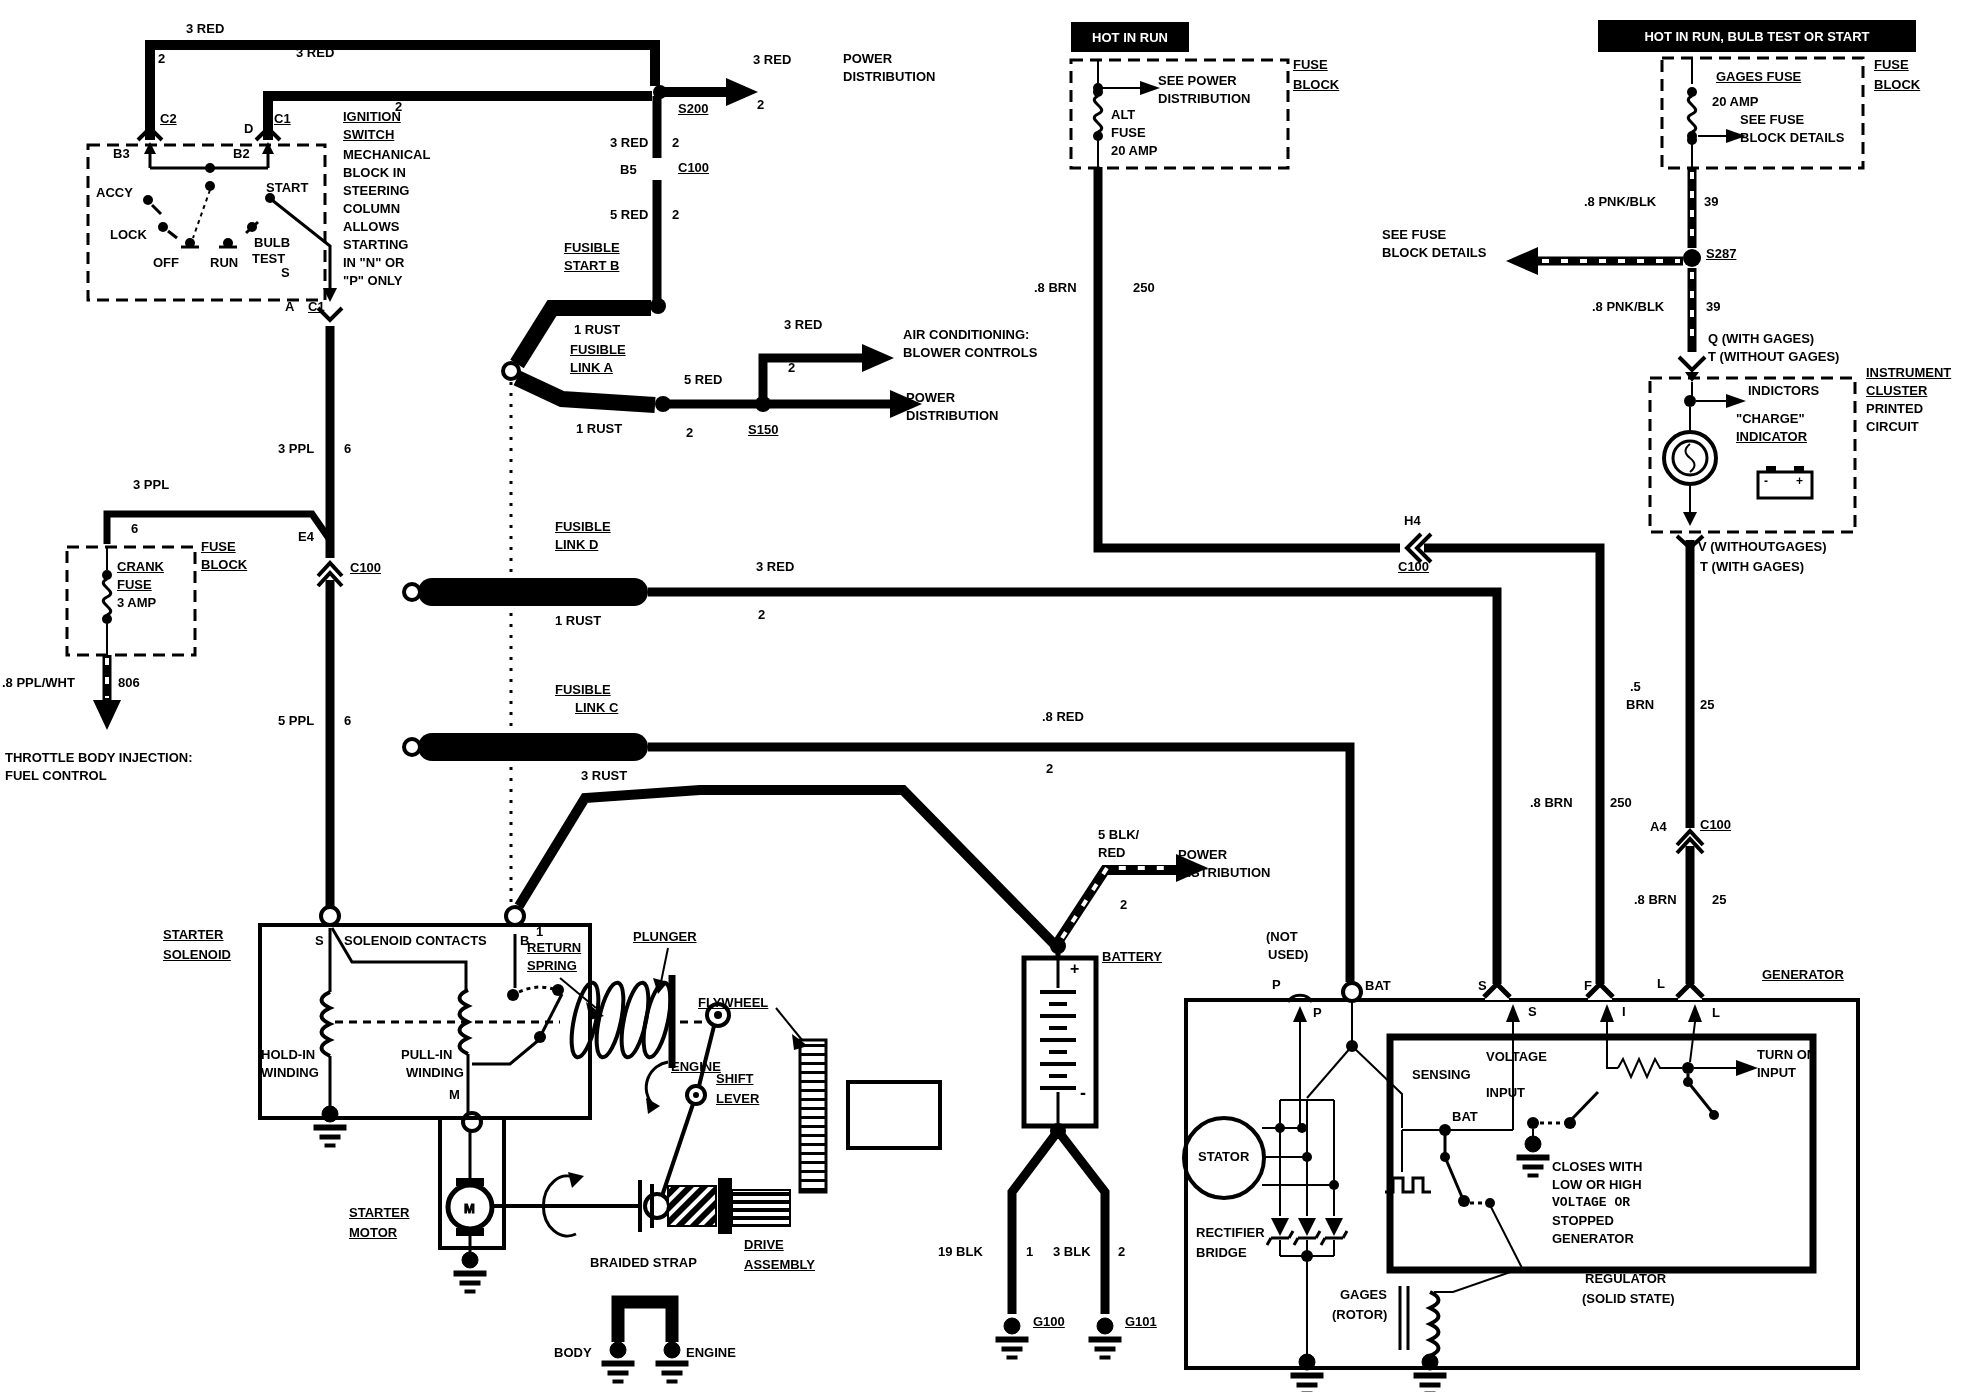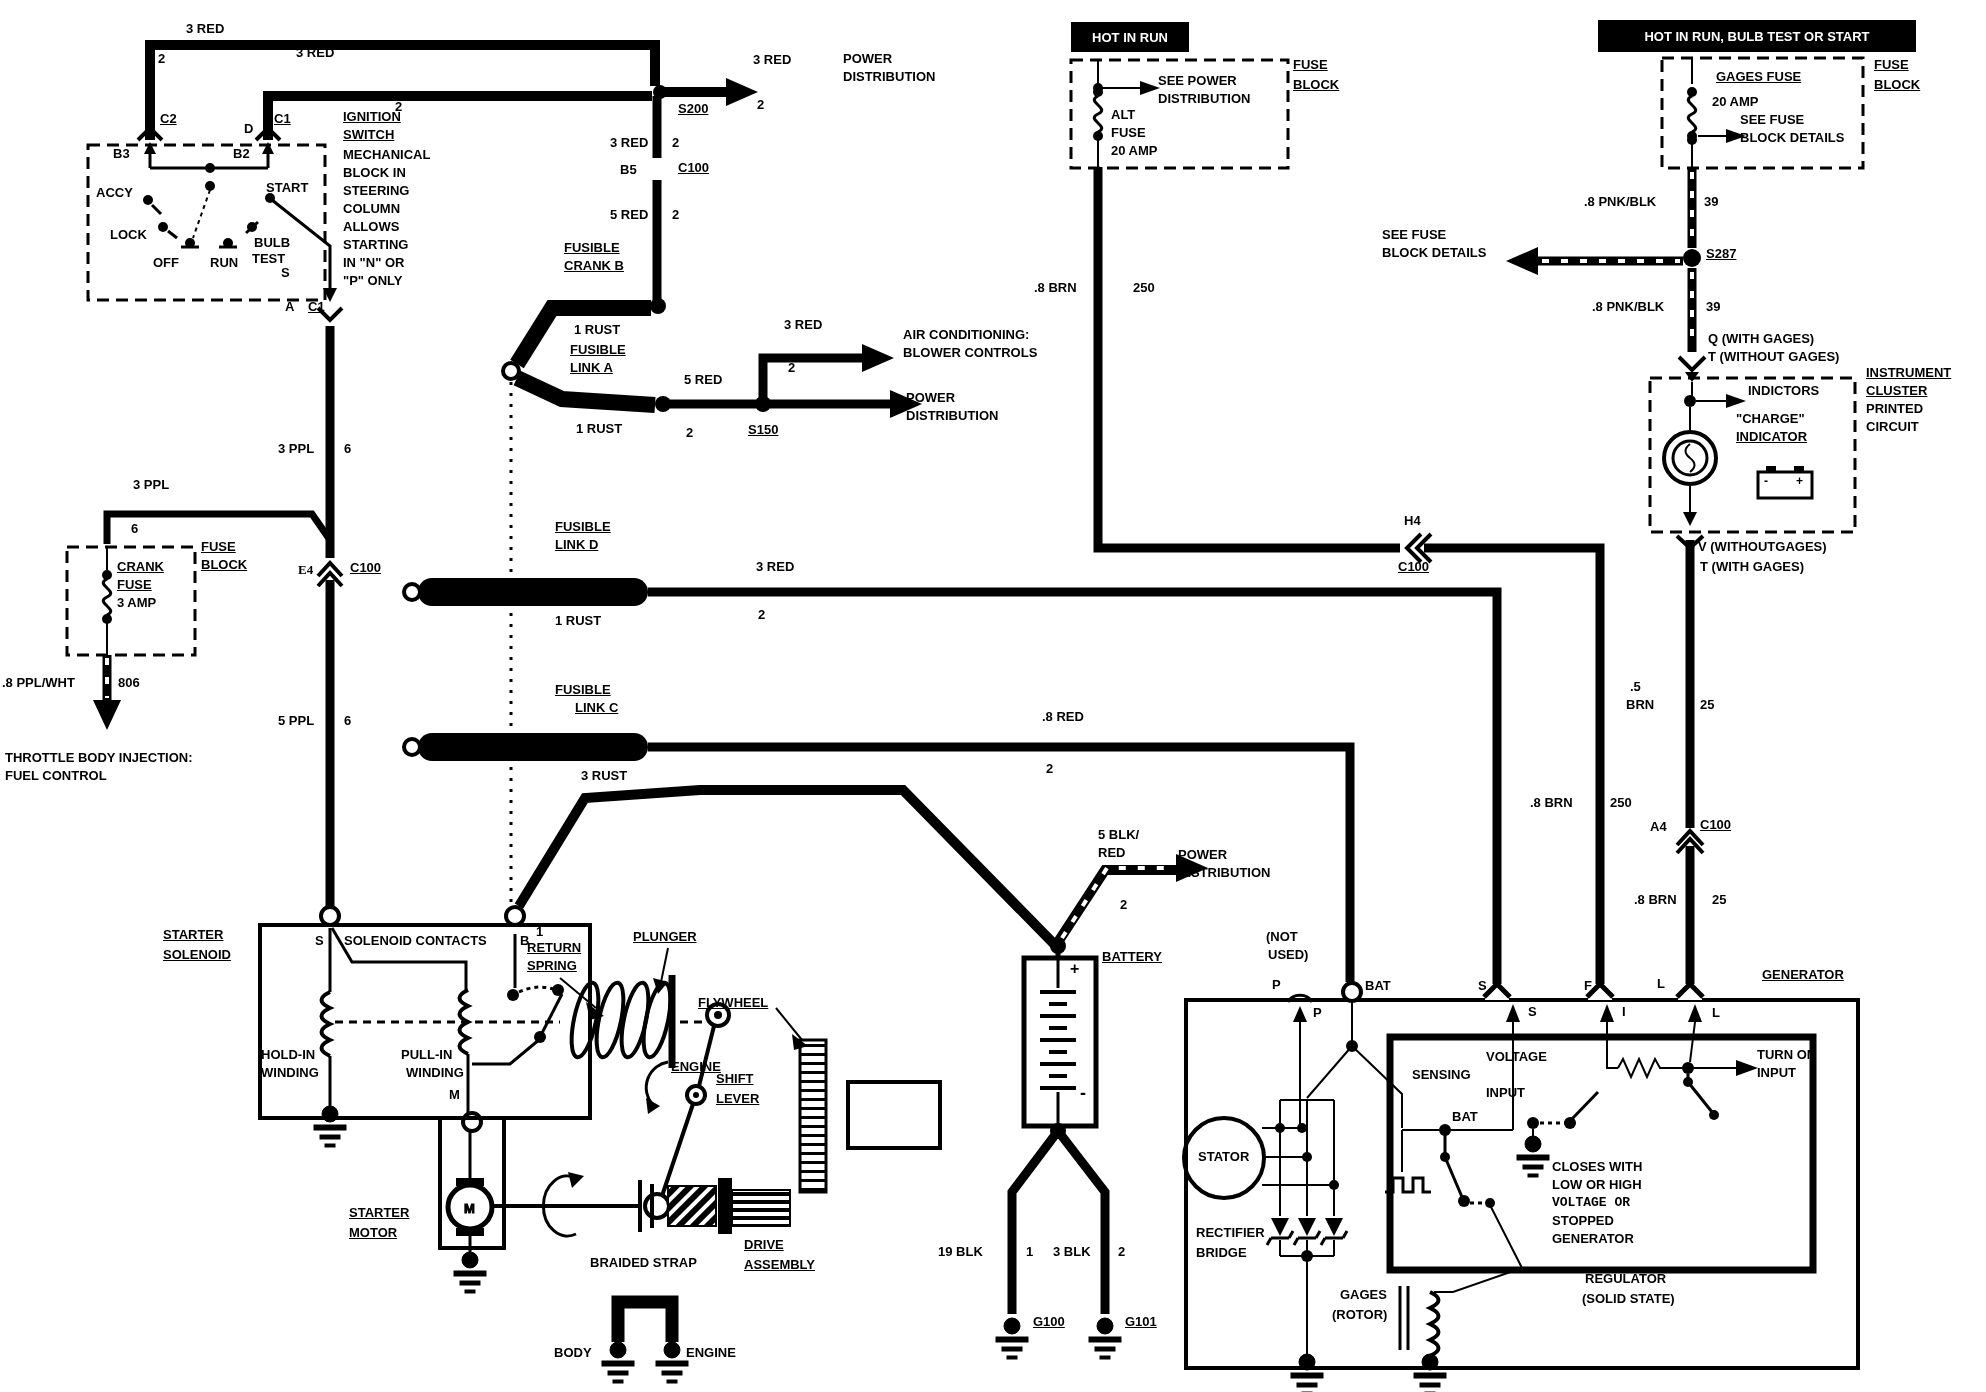--- a/index.html
+++ b/index.html
@@ -441,21 +441,21 @@
       <span class="lbl" style="left: 843px; top: 52px;">POWER</span>
       <span class="lbl" style="left: 843px; top: 70px;">DISTRIBUTION</span>
       <span class="lbl u" style="left: 678px; top: 102px;">S200</span>
       <span class="lbl" style="left: 610px; top: 136px;">3 RED</span>
       <span class="lbl" style="left: 672px; top: 136px;">2</span>
       <span class="lbl" style="left: 620px; top: 163px;">B5</span>
       <span class="lbl u" style="left: 678px; top: 161px;">C100</span>
       <span class="lbl" style="left: 610px; top: 208px;">5 RED</span>
       <span class="lbl" style="left: 672px; top: 208px;">2</span>
       <span class="lbl u" style="left: 564px; top: 241px;">FUSIBLE</span>
-      <span class="lbl u" style="left: 564px; top: 259px;">CRANK B</span>
+      <span class="lbl u" style="left: 564px; top: 259px;">START B</span>
       <span class="lbl" style="left: 574px; top: 323px;">1 RUST</span>
       <span class="lbl u" style="left: 570px; top: 343px;">FUSIBLE</span>
       <span class="lbl u" style="left: 570px; top: 361px;">LINK A</span>
       <span class="lbl" style="left: 576px; top: 422px;">1 RUST</span>
       <span class="lbl" style="left: 684px; top: 373px;">5 RED</span>
       <span class="lbl" style="left: 686px; top: 426px;">2</span>
       <span class="lbl u" style="left: 748px; top: 423px;">S150</span>
       <span class="lbl" style="left: 784px; top: 318px;">3 RED</span>
       <span class="lbl" style="left: 788px; top: 361px;">2</span>
       <span class="lbl" style="left: 903px; top: 328px;">AIR CONDITIONING:</span>
@@ -464,21 +464,21 @@
       <span class="lbl" style="left: 906px; top: 409px;">DISTRIBUTION</span>
       <span class="lbl" style="left: 278px; top: 442px;">3 PPL</span>
       <span class="lbl" style="left: 344px; top: 442px;">6</span>
       <span class="lbl" style="left: 133px; top: 478px;">3 PPL</span>
       <span class="lbl" style="left: 131px; top: 522px;">6</span>
       <span class="lbl u" style="left: 117px; top: 560px;">CRANK</span>
       <span class="lbl u" style="left: 117px; top: 578px;">FUSE</span>
       <span class="lbl" style="left: 117px; top: 596px;">3 AMP</span>
       <span class="lbl u" style="left: 201px; top: 540px;">FUSE</span>
       <span class="lbl u" style="left: 201px; top: 558px;">BLOCK</span>
-      <span class="lbl" style="left: 298px; top: 563px; font-family: Liberation Serif, serif;">E4</span>
+      <span class="lbl" style="left: 298px; top: 530px;">E4</span>
       <span class="lbl u" style="left: 350px; top: 561px;">C100</span>
       <span class="lbl" style="left: 278px; top: 714px;">5 PPL</span>
       <span class="lbl" style="left: 344px; top: 714px;">6</span>
       <span class="lbl" style="left: 2px; top: 676px;">.8 PPL/WHT</span>
       <span class="lbl" style="left: 118px; top: 676px;">806</span>
       <span class="lbl" style="left: 5px; top: 751px;">THROTTLE BODY INJECTION:</span>
       <span class="lbl" style="left: 5px; top: 769px;">FUEL CONTROL</span>
       <span class="lbl u" style="left: 555px; top: 520px;">FUSIBLE</span>
       <span class="lbl u" style="left: 555px; top: 538px;">LINK D</span>
       <span class="lbl" style="left: 555px; top: 614px;">1 RUST</span>

